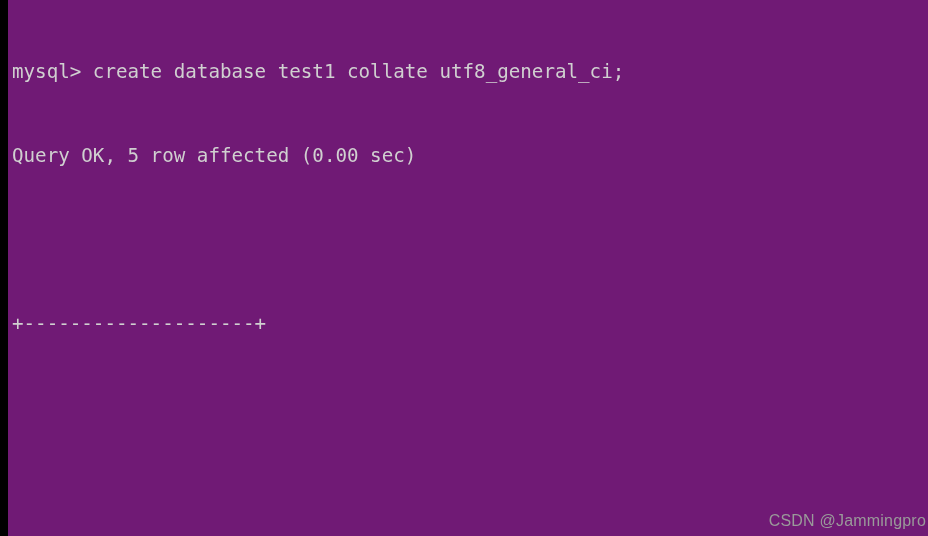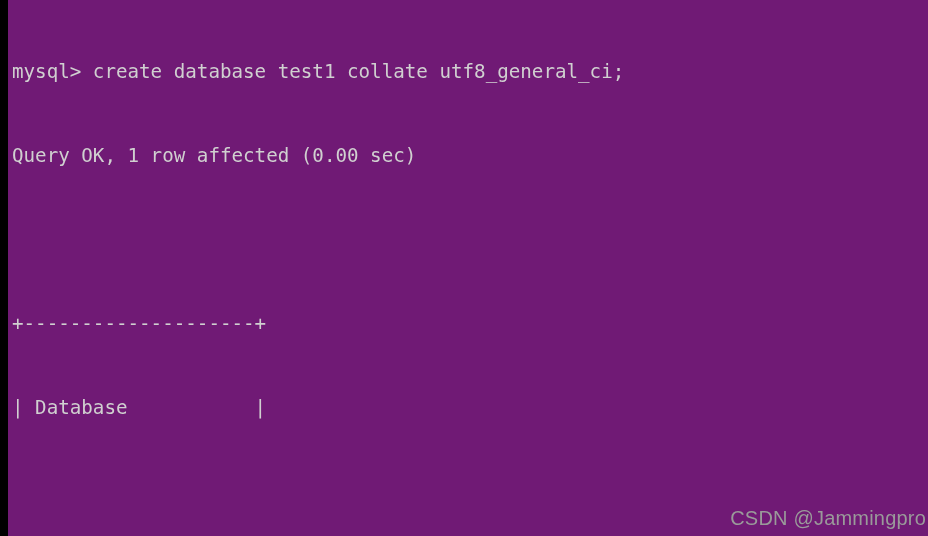--- a/index.html
+++ b/index.html
@@ -33,37 +33,36 @@
     white-space: pre;
   }
   #terminal .blank {
     height: 28px;
   }
   #watermark {
     position: absolute;
     right: 10px;
     bottom: 6px;
     font-family: "Liberation Sans", "DejaVu Sans", sans-serif;
-    font-size: 20px;
+    font-size: 16px;
     color: #9a9a9a;
     letter-spacing: 0.2px;
     white-space: pre;
   }
 </style>
 </head>
 <body>
 
 <div id="screen">
 
   <div id="terminal">
     <div class="line">mysql&gt; create database test1 collate utf8_general_ci;</div>
-    <div class="line">Query OK, 1 row affected (0.00 sec)</div>
+    <div class="line">Query OK, 5 row affected (0.00 sec)</div>
     <div class="line blank"></div>
     <div class="line">+--------------------+</div>
-    <div class="line">| Database           |</div>
     
     
     
     
     
     
     
     
     
     

